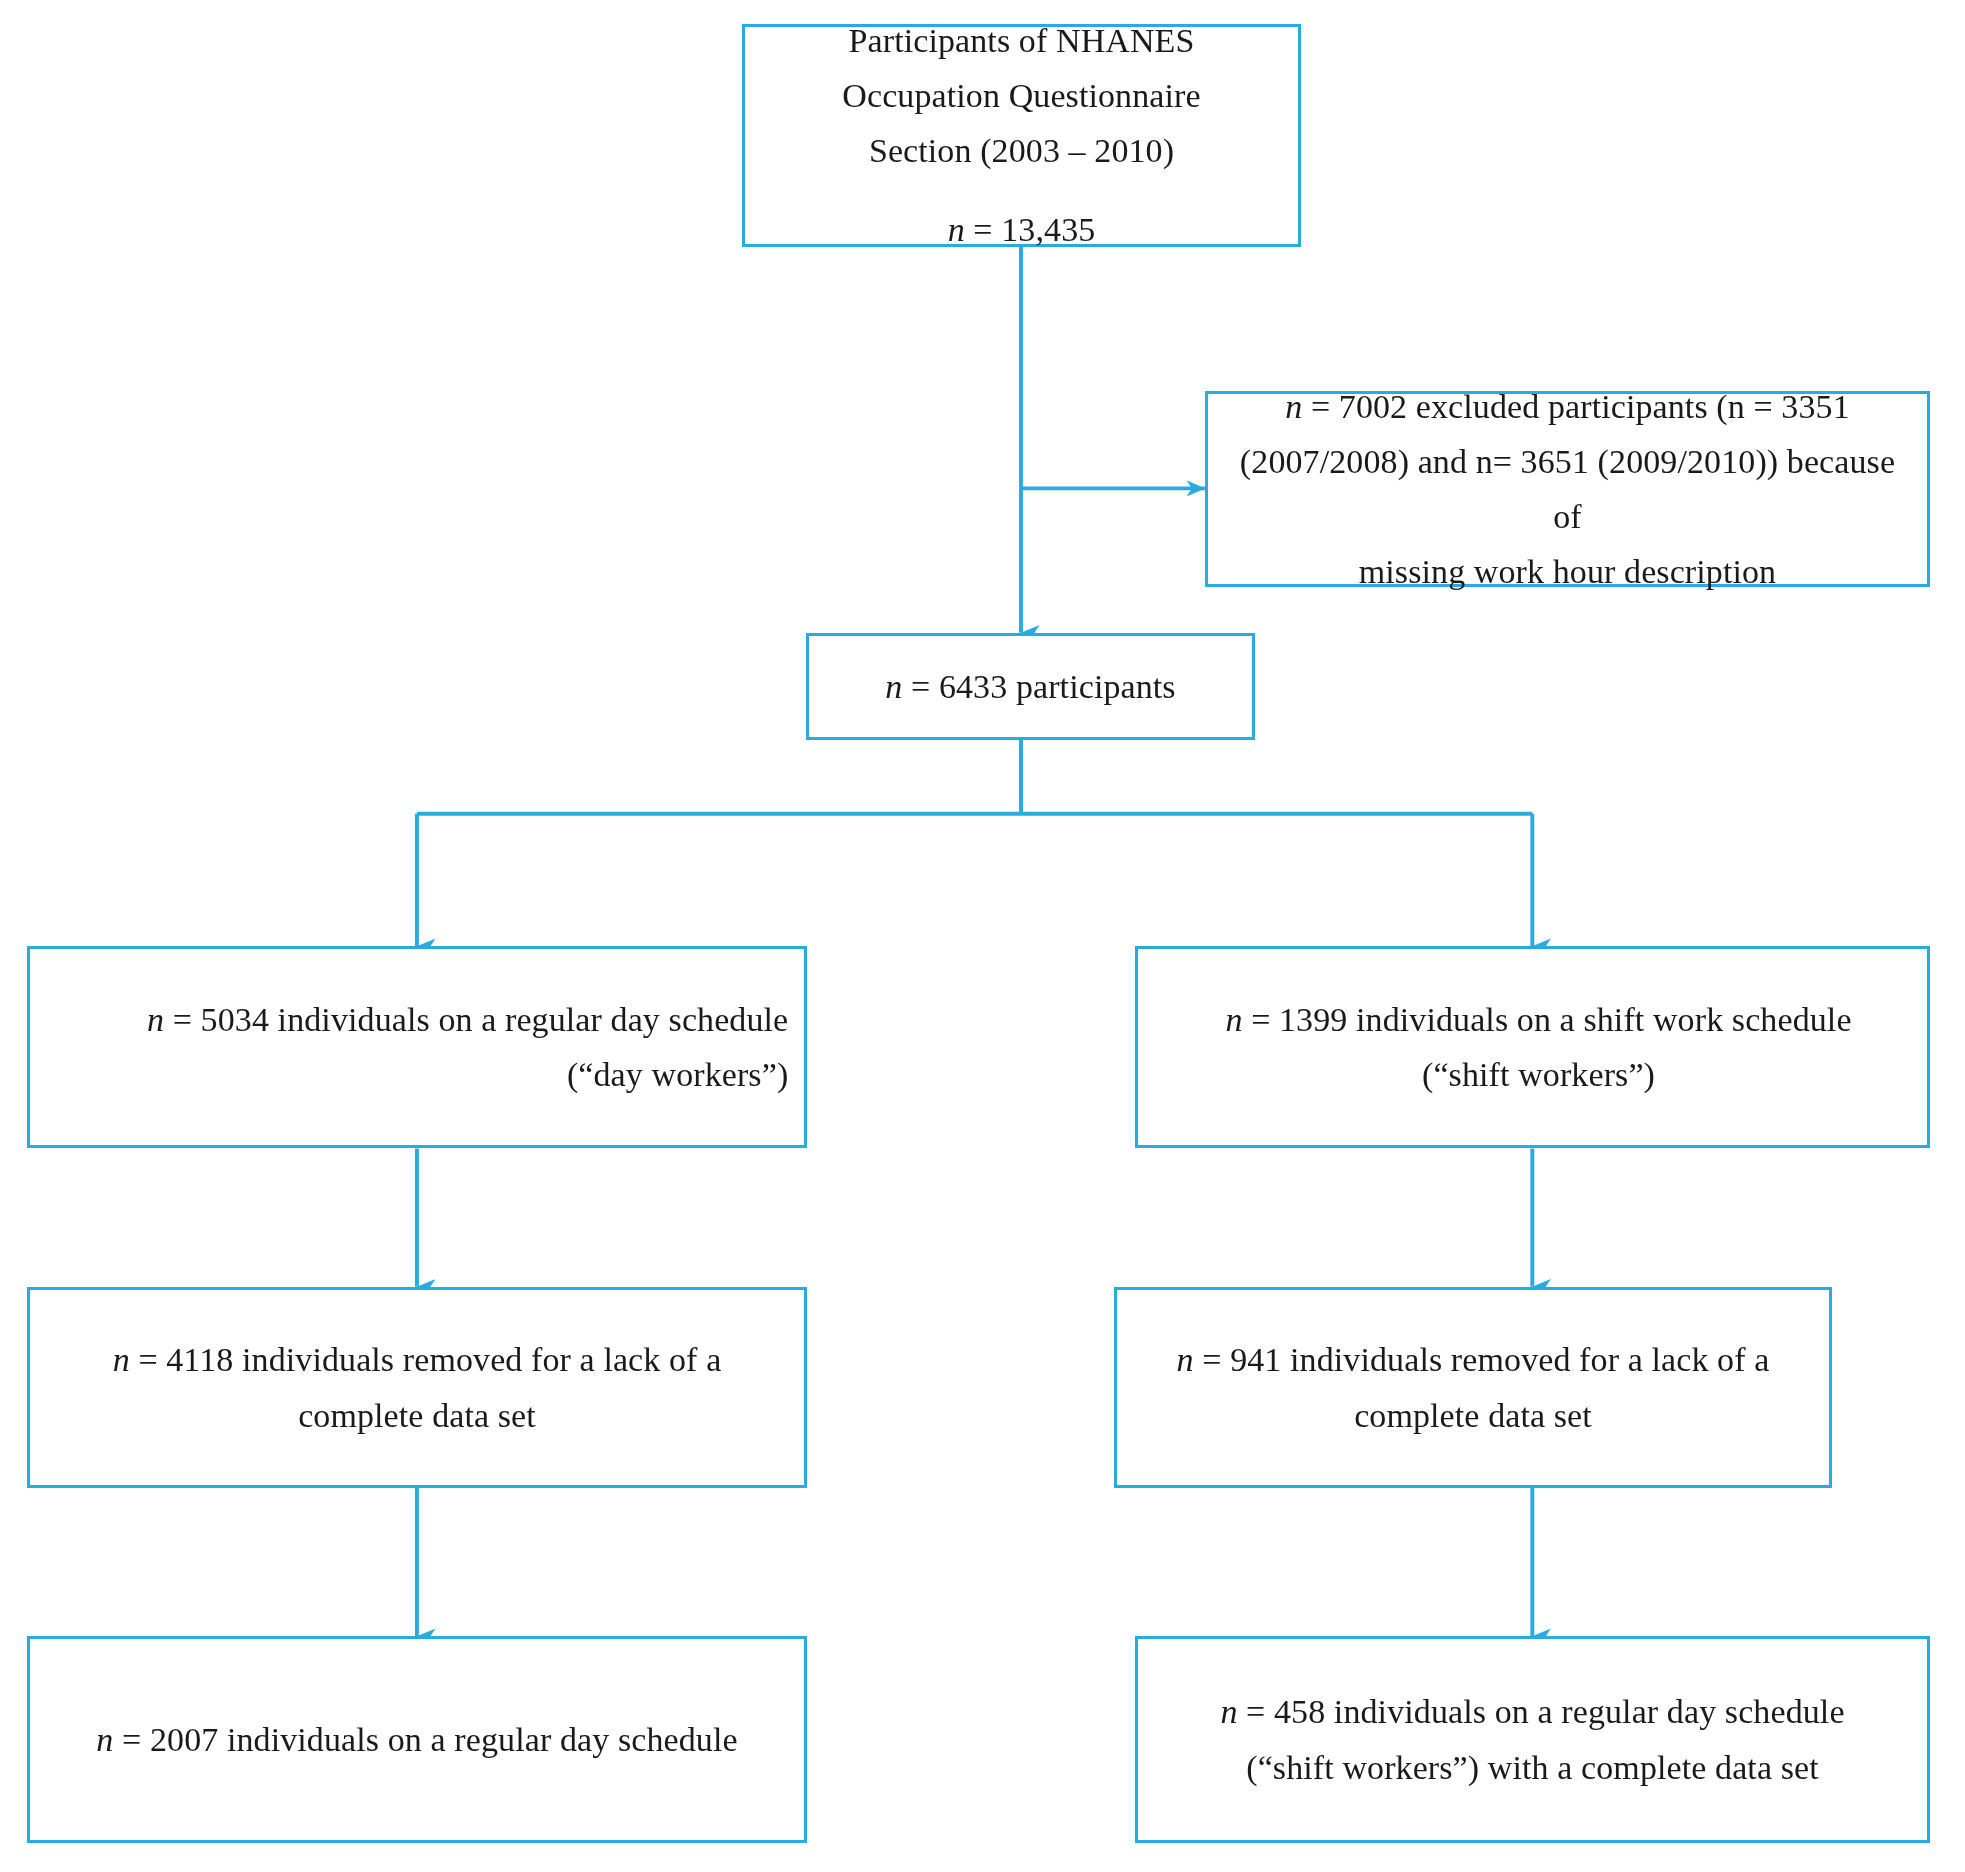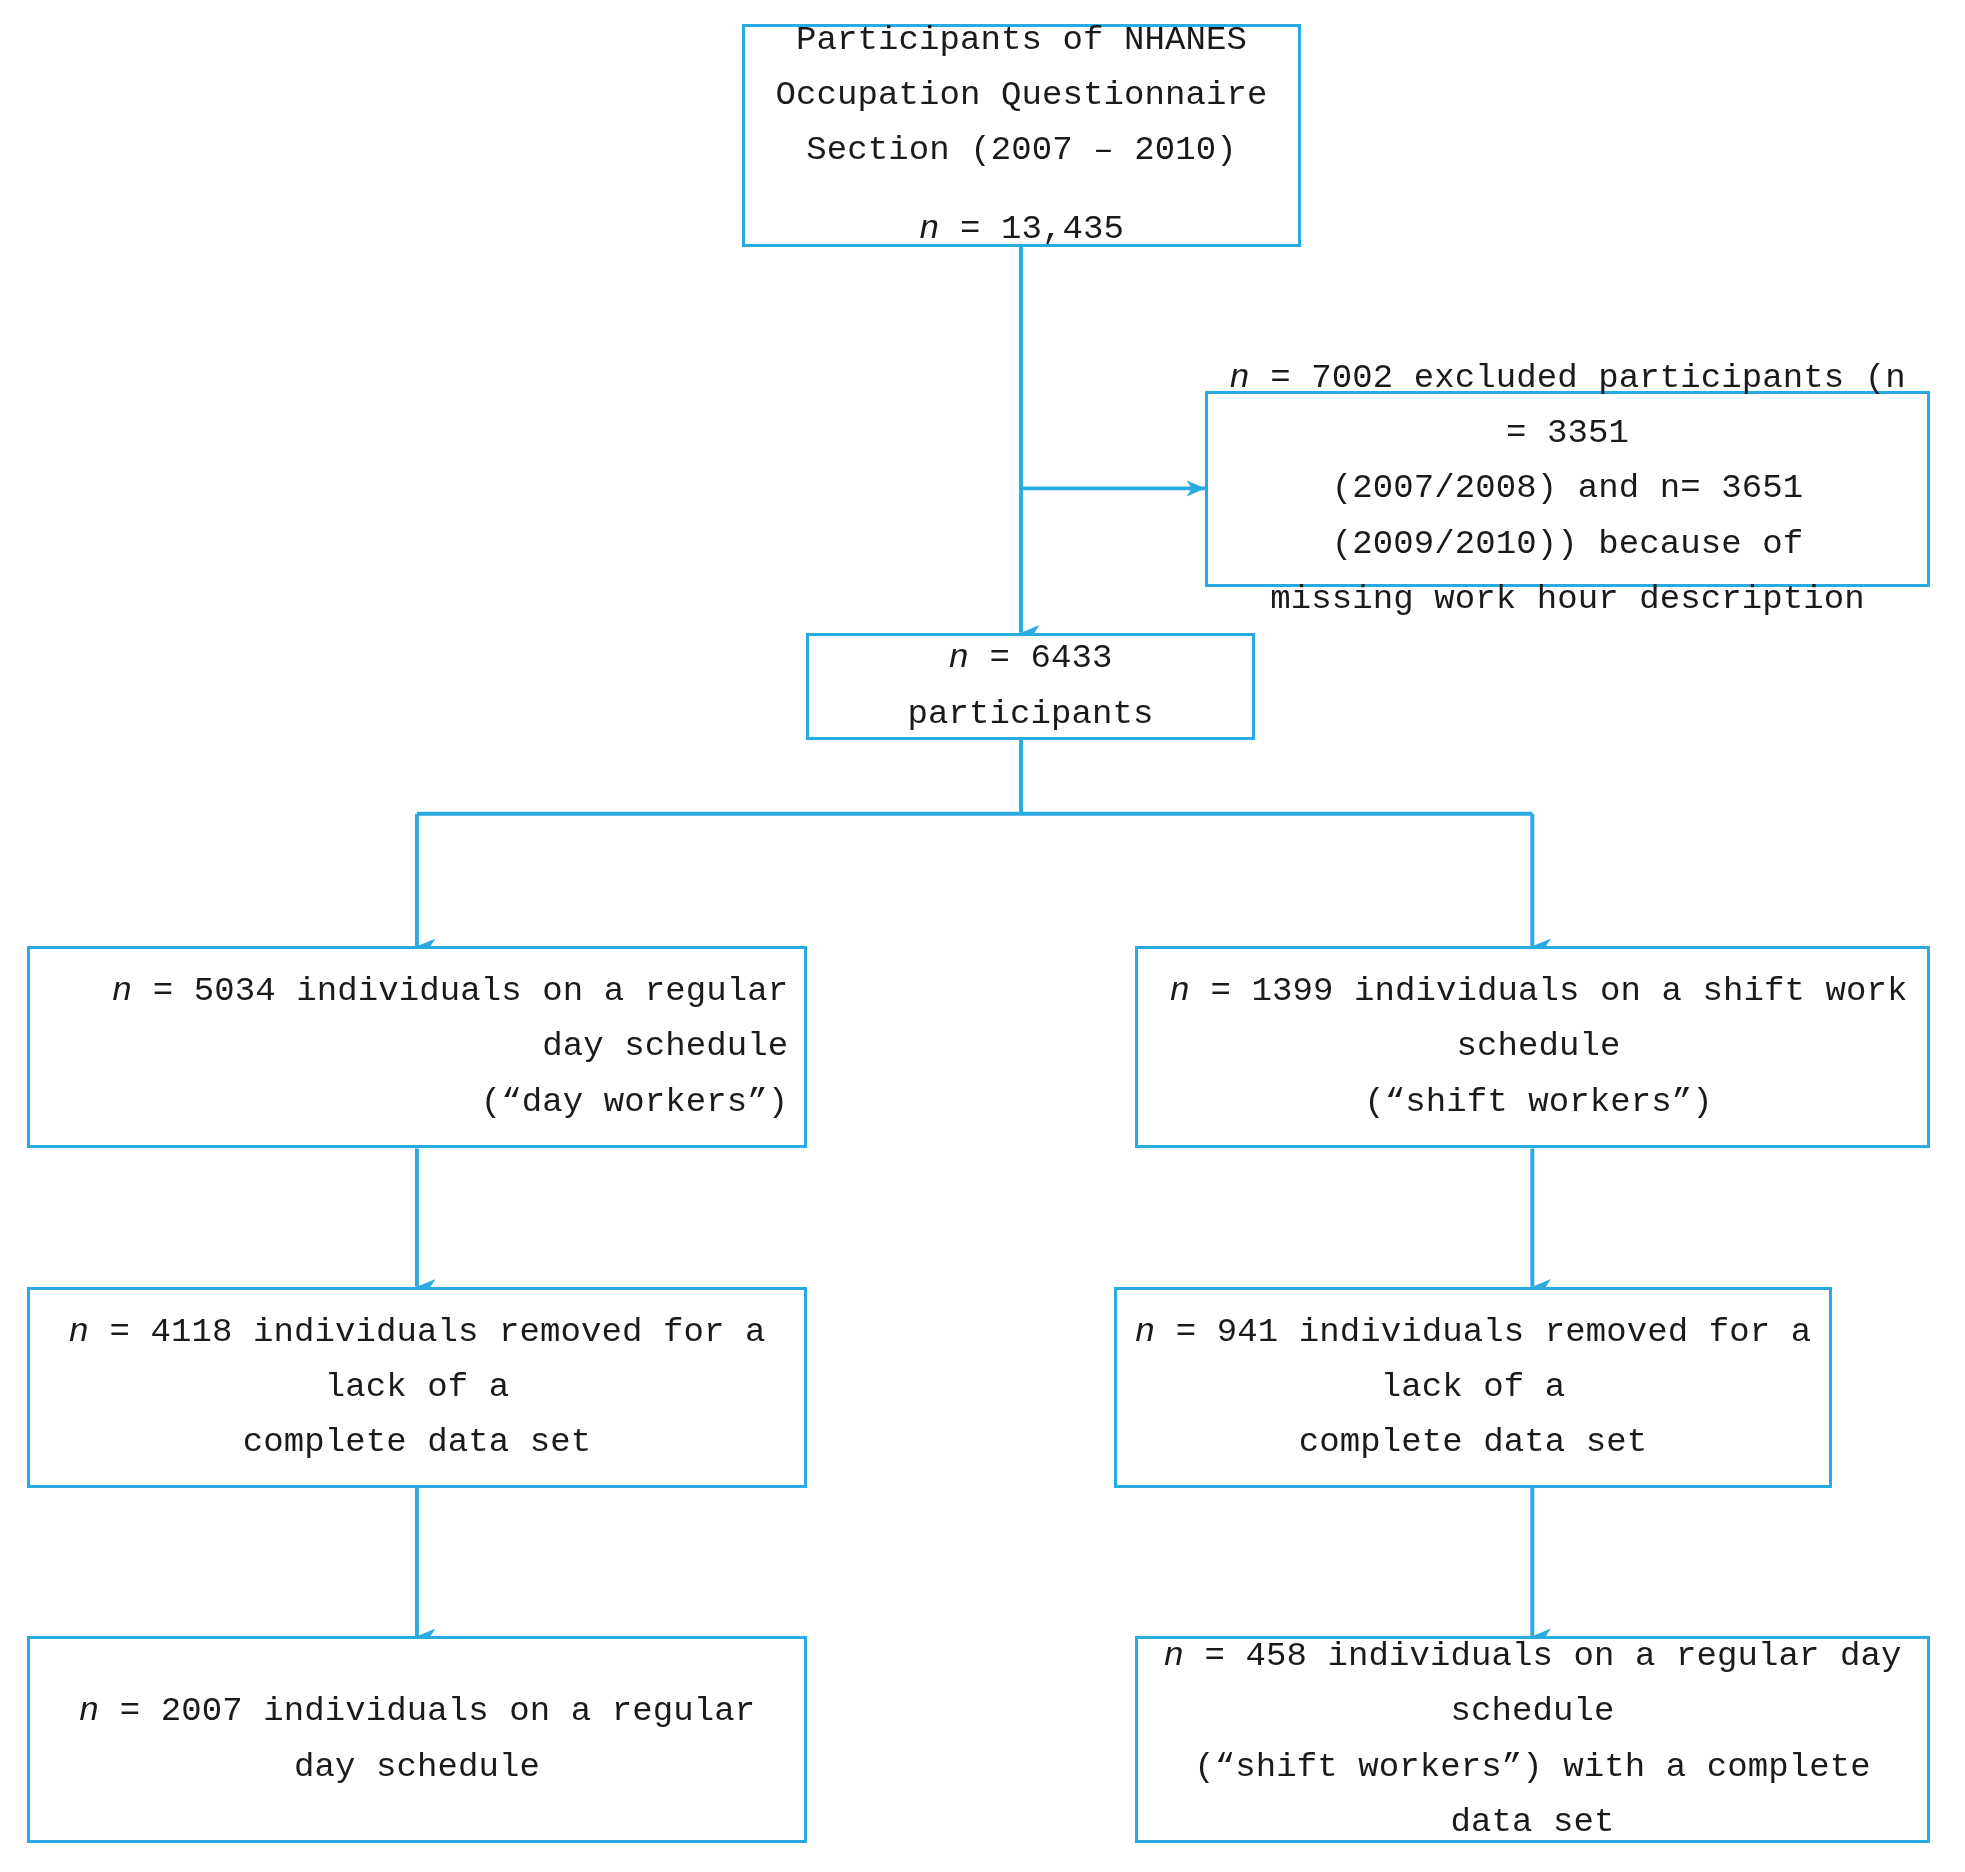--- a/index.html
+++ b/index.html
@@ -28,21 +28,20 @@
     position: absolute;
     box-sizing: border-box;
     background: #ffffff;
     border: 3.9px solid #29ABE2;
     display: flex;
     align-items: center;
     justify-content: center;
     text-align: center;
     color: #1a1a1a;
     z-index: 3;
-    font-family: Liberation Mono, monospace;
   }
   .node-text {
     width: 100%;
     padding: 0 15.7px;
     font-size: 34px;
     line-height: 1.62;
     letter-spacing: 0.1px;
   }
   .node-text .it { font-style: italic; }
 
@@ -99,21 +98,21 @@
 
     <path d="M742,2648 L742,2912" stroke="#29ABE2" stroke-width="7" fill="none" marker-end="url(#arrowdown)"></path>
 
     <path d="M2727,2648 L2727,2912" stroke="#29ABE2" stroke-width="7" fill="none" marker-end="url(#arrowdown)"></path>
   </svg>
 
   <div class="node" id="node-top">
     <div class="node-text">
       <span class="line">Participants of NHANES</span>
       <span class="line">Occupation Questionnaire</span>
-      <span class="line">Section (2007 – 2010)</span>
+      <span class="line">Section (2003 – 2010)</span>
       <span class="spacer-line"></span>
       <span class="line"><span class="it">n</span><span> = </span><span>13,435</span></span>
     </div>
   </div>
 
   <div class="node" id="node-excluded">
     <div class="node-text">
       <span class="line"><span class="it">n</span><span> = 7002 excluded participants (n = 3351</span></span>
       <span class="line">(2007/2008) and n= 3651 (2009/2010)) because of</span>
       <span class="line">missing work hour description</span>

